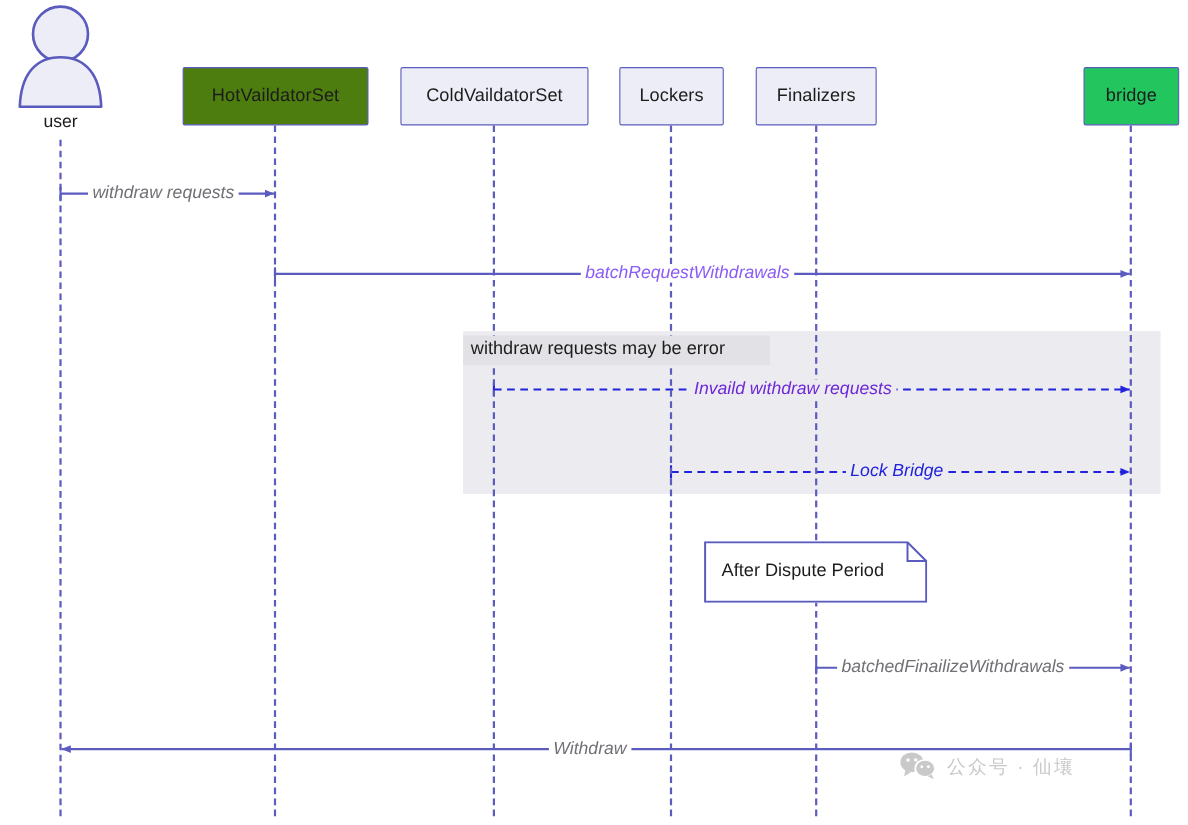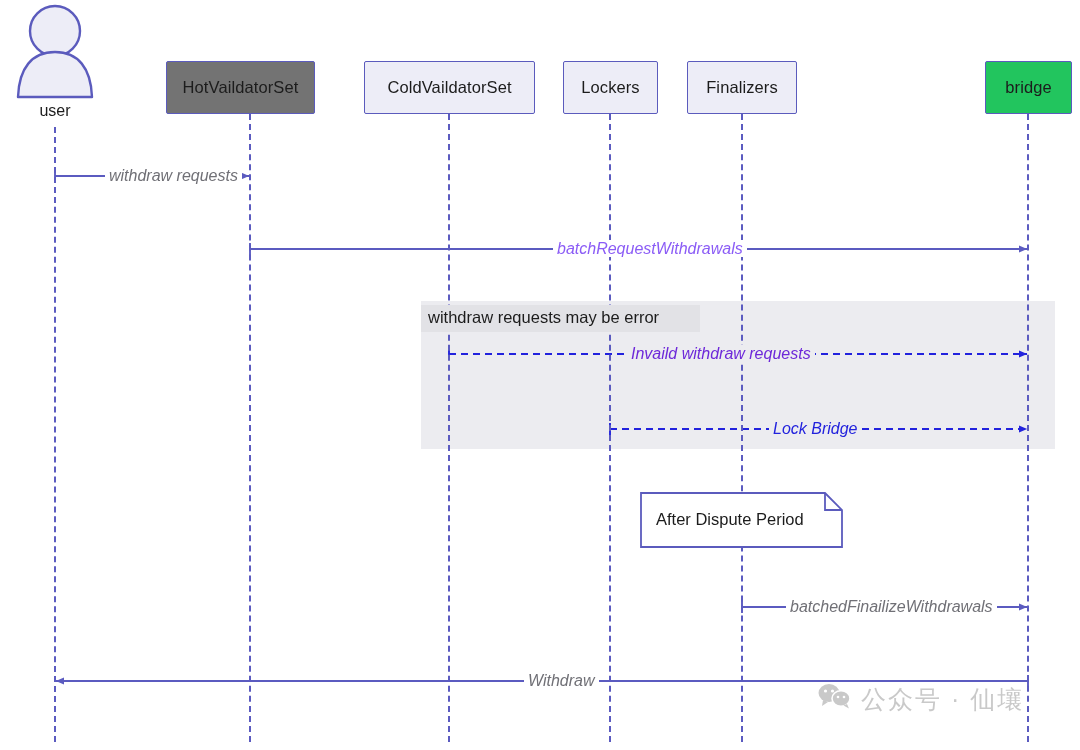--- a/index.html
+++ b/index.html
@@ -94,31 +94,31 @@
   .msg-label {
     position: absolute;
     z-index: 3;
     font-style: italic;
     font-size: 16px;
     white-space: nowrap;
     background: #ffffff;
     padding: 0 4px;
     line-height: 17px;
   }
-  .msg-label.solid { color: #707076; margin-left: 25px; }
+  .msg-label.solid { color: #707076; }
   .msg-label.dashed { color: #2222dd; background: #ececf0; }
   
   .watermark {
     position: absolute;
     z-index: 8;
     display: flex;
-    align-items: flex-start;
+    align-items: flex-end;
     gap: 9px;
     color: #c9c9c9;
-    font-size: 25px;
+    font-size: 17px;
     letter-spacing: 2px;
     user-select: none;
   }
   .wm-text { color: #c9c9c9; }
 </style>
 </head>
 <body>
 
 <div id="canvas">
 
@@ -160,21 +160,21 @@
         <line x1="1028" y1="675" x2="1028" y2="687" stroke="#5b5bc0" stroke-width="1.9"></line>
       </g>
   </svg>
 
   <div class="layer" id="overlay-layer">
       <div class="actor-wrap" style="left: 14px; top: 4px; width: 82px; height: 95px;"><svg width="82" height="95" viewBox="0 0 82 95" xmlns="http://www.w3.org/2000/svg">
           <circle cx="41" cy="27" r="25" fill="#ededf7" stroke="#5b5bbd" stroke-width="2.4"></circle>
           <path d="M41 48 C18 48 5 64 4 93 L78 93 C77 64 64 48 41 48 Z" fill="#ededf7" stroke="#5b5bbd" stroke-width="2.4" stroke-linejoin="round"></path>
         </svg></div>
       <div class="actor-label" style="left: -5px; top: 102px; width: 120px;">user</div>
-      <div class="participant" style="left: 166px; top: 61px; width: 149px; height: 53px; background: #737373; border-color: rgb(91, 91, 189);">HotVaildatorSet</div>
+      <div class="participant" style="left: 166px; top: 61px; width: 169px; height: 53px; background: #4d7c0f; border-color: rgb(91, 91, 189);">HotVaildatorSet</div>
       <div class="participant" style="left: 364px; top: 61px; width: 171px; height: 53px; background: rgb(237, 237, 247); border-color: rgb(91, 91, 189);">ColdVaildatorSet</div>
       <div class="participant" style="left: 563px; top: 61px; width: 95px; height: 53px; background: rgb(237, 237, 247); border-color: rgb(91, 91, 189);">Lockers</div>
       <div class="participant" style="left: 687px; top: 61px; width: 110px; height: 53px; background: rgb(237, 237, 247); border-color: rgb(91, 91, 189);">Finalizers</div>
       <div class="participant" style="left: 985px; top: 61px; width: 87px; height: 53px; background: #22c55e; border-color: rgb(91, 91, 189);">bridge</div>
       <div class="fragment-title" style="left: 421px; top: 305px; width: 279px; height: 27px; background: rgb(226, 226, 230);">withdraw requests may be error</div>
       <div class="msg-label solid" style="left: 80px; top: 167px; color: rgb(112, 112, 118);">withdraw requests</div>
       <div class="msg-label solid" style="left: 528px; top: 240px; color: #8b5cf6;">batchRequestWithdrawals</div>
       <div class="msg-label dashed" style="left: 627px; top: 345px; background: rgb(236, 236, 240); color: #6d28d9;">Invaild withdraw requests</div>
       <div class="msg-label dashed" style="left: 769px; top: 420px; background: rgb(236, 236, 240); color: rgb(34, 34, 221);">Lock Bridge</div>
       <div class="msg-label solid" style="left: 761px; top: 598px; color: rgb(112, 112, 118);">batchedFinailizeWithdrawals</div>

